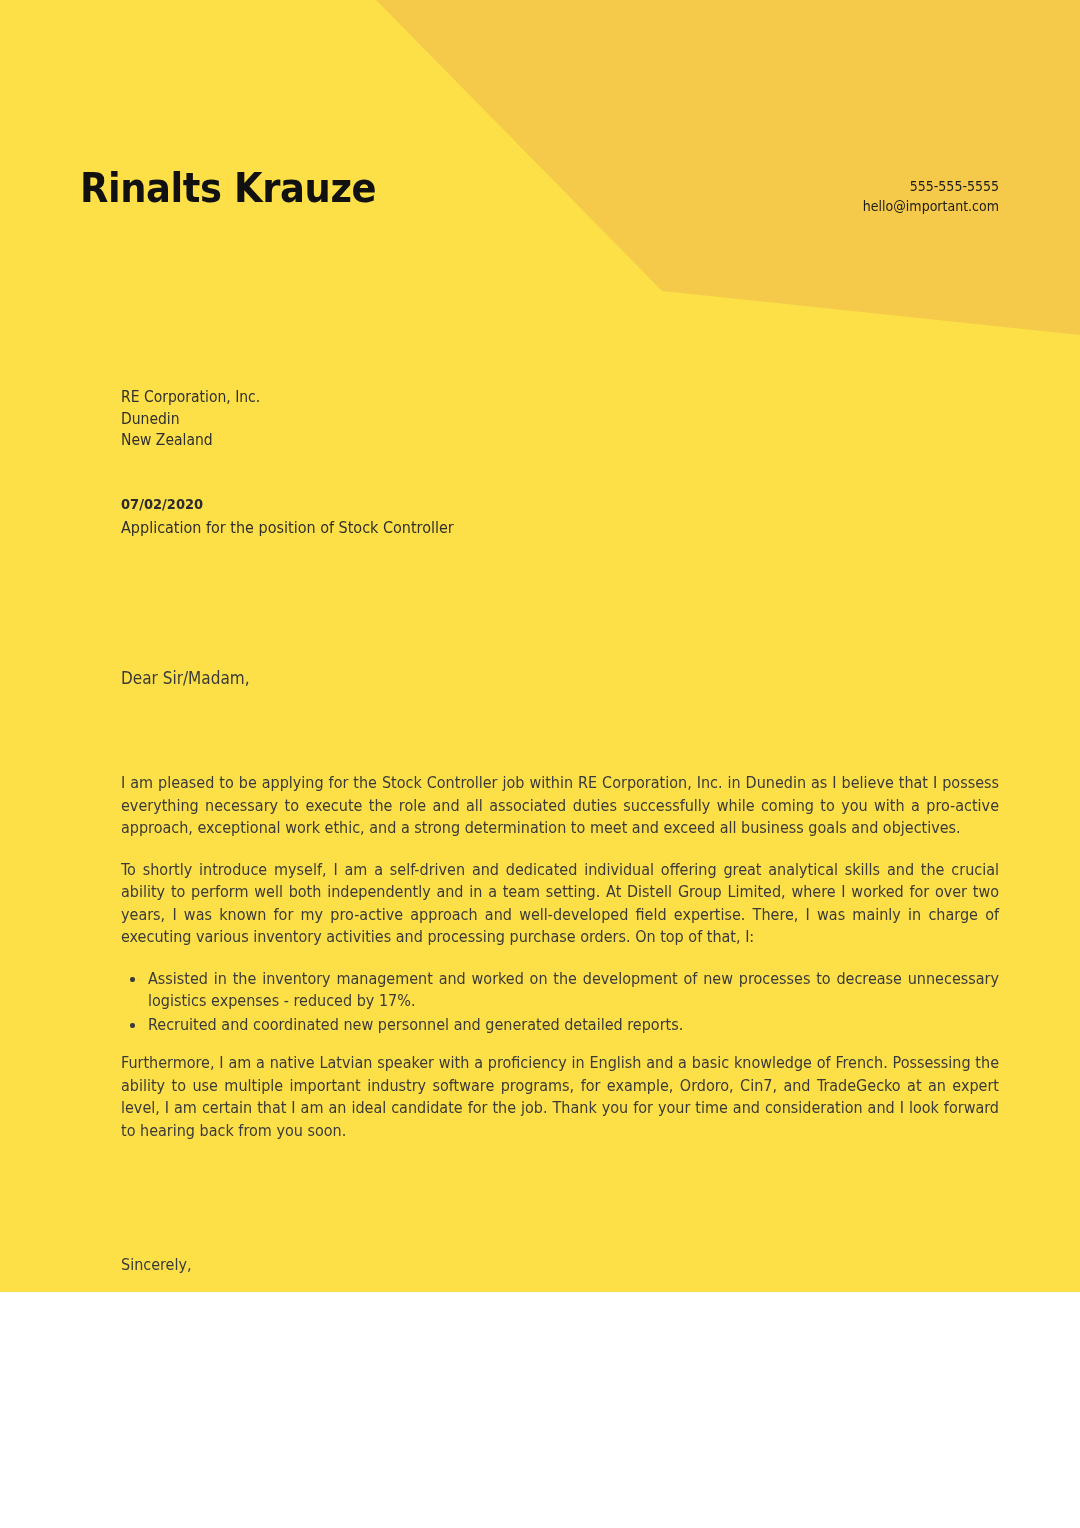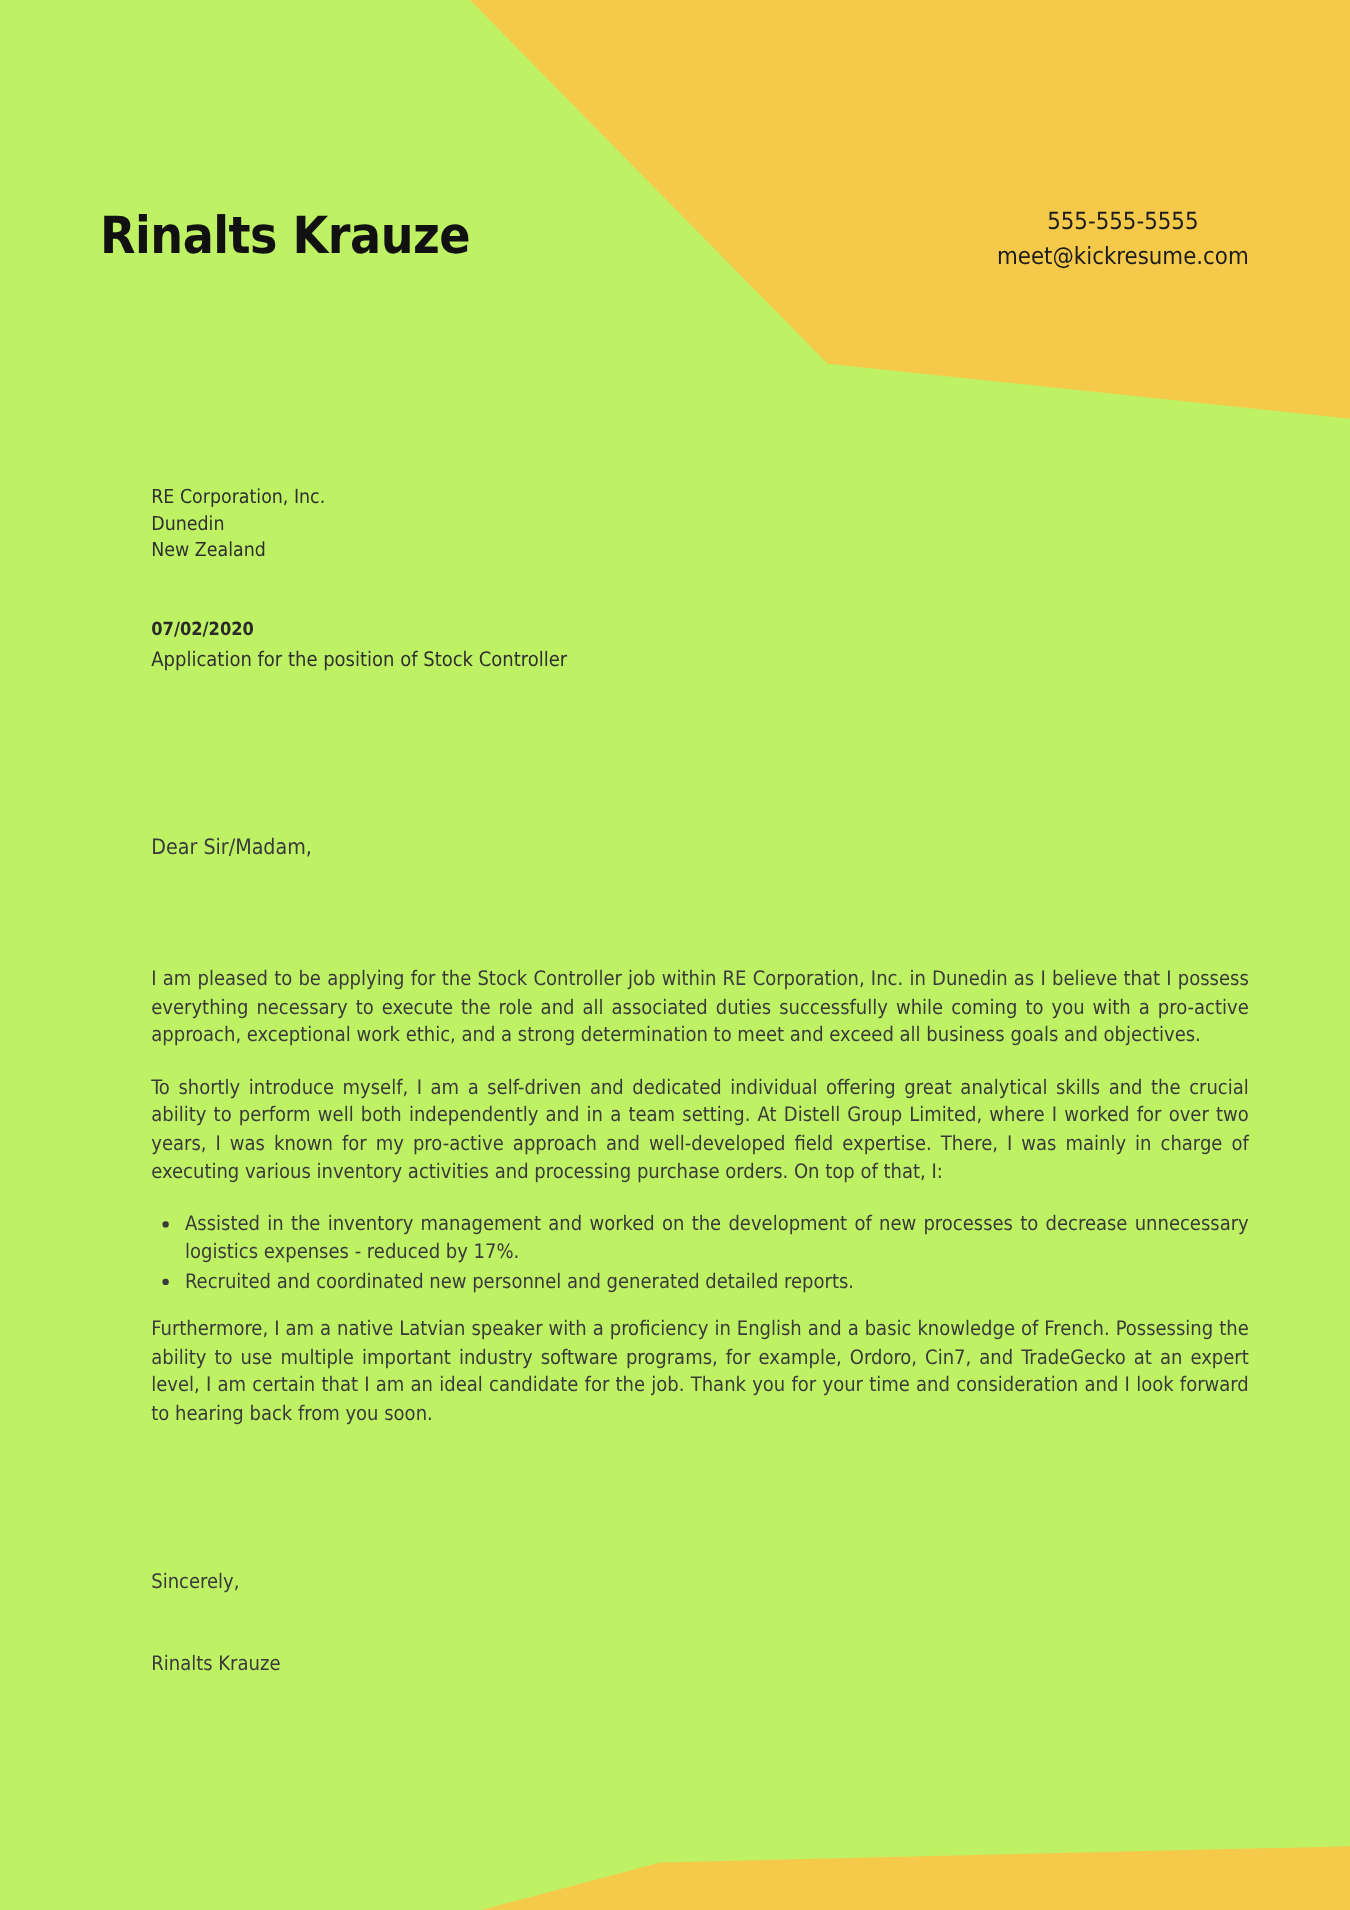--- a/index.html
+++ b/index.html
@@ -11,22 +11,22 @@
     height: 1528px;
     background: #ffffff;
     font-family: "Liberation Sans", sans-serif;
     overflow: hidden;
     position: relative;
   }
 
   #page {
     position: relative;
     width: 1080px;
-    height: 1528px;
-    background: #bef264;
+    height: 1292px;
+    background: #fde047;
     overflow: hidden;
   }
 
   
   .shape-layer {
     position: absolute;
     left: 0;
     top: 0;
     width: 1080px;
     height: 1528px;
@@ -49,24 +49,24 @@
     font-weight: bold;
     font-size: 41px;
     letter-spacing: -0.4px;
     color: #111111;
     white-space: nowrap;
     line-height: 1;
   }
   .contact {
     position: absolute;
     right: 81px;
-    top: 164px;
-    text-align: center;
+    top: 176px;
+    text-align: right;
     font-family: "DejaVu Sans Condensed", "Liberation Sans Narrow", "Liberation Sans", sans-serif;
-    font-size: 19px;
+    font-size: 14px;
     color: #1c1c1c;
     line-height: 1.45;
     white-space: nowrap;
   }
   .contact div { display: block; }
 
   
   .doc-body {
     position: absolute;
     left: 121px;
@@ -180,21 +180,21 @@
 
   <svg class="shape-layer" width="1080" height="1528" viewBox="0 0 1080 1528" xmlns="http://www.w3.org/2000/svg">
     <polygon points="376,0 1080,0 1080,335 662,291" fill="#F5CA4B"></polygon>
     <polygon points="385,1528 528,1490 1080,1477 1080,1528" fill="#F5CA4B"></polygon>
   </svg>
 
   <div class="header">
     <div class="name">Rinalts Krauze</div>
     <div class="contact">
       <div>555-555-5555</div>
-      <div>meet@kickresume.com</div>
+      <div>hello@important.com</div>
     </div>
   </div>
 
   <div class="doc-body">
 
     <div class="recipient">
       <div>RE Corporation, Inc.</div>
       <div>Dunedin</div>
       <div>New Zealand</div>
     </div>

